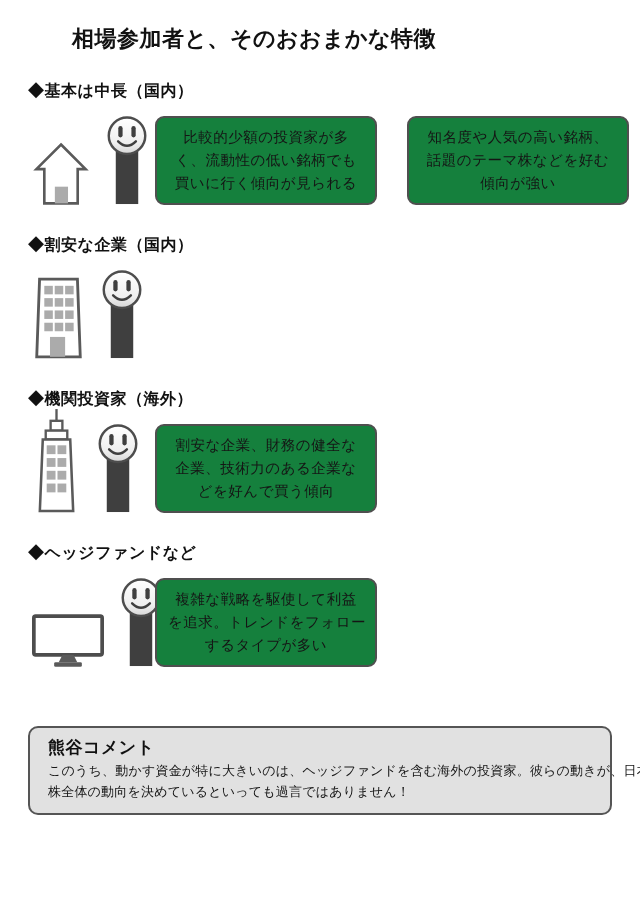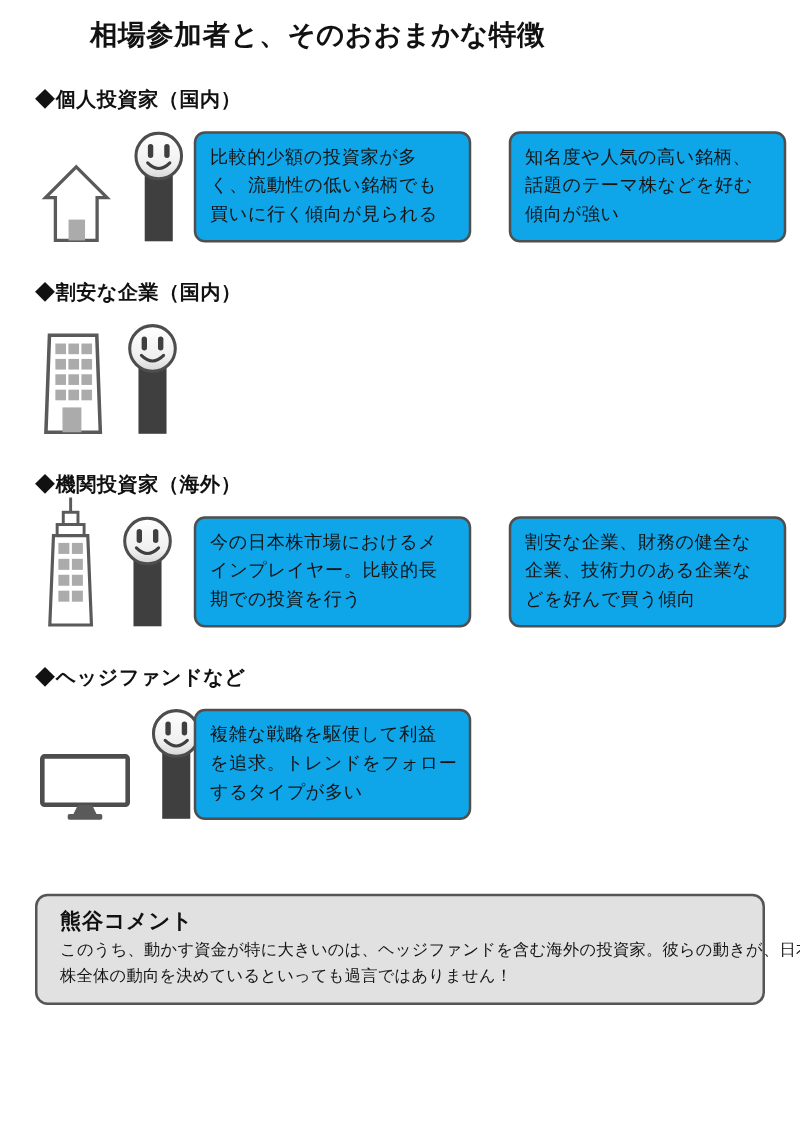--- a/index.html
+++ b/index.html
@@ -4,21 +4,21 @@
 <style>
   * { margin: 0; padding: 0; box-sizing: border-box; }
   html, body { background: #ffffff; }
   body {
     width: 640px; height: 899px;
     font-family: "Liberation Sans", sans-serif;
     color: #1a1a1a;
     overflow: hidden;
     position: relative;
   }
-  .page { width: 508px; height: 899px; padding-top: 13px; }
+  .page { width: 508px; height: 899px; padding-top: 24px; }
   .page-title {
     text-align: center;
     font-size: 22px;
     font-weight: bold;
     letter-spacing: 0.5px;
     color: #111;
   }
   .section { margin-top: 0; }
   .section-heading {
     margin: 27px 0 6px 28px;
@@ -48,28 +48,29 @@
     gap: 30px;
     align-self: flex-start;
     margin-top: 8px;
     margin-left: 5px;
   }
   .speech-box {
     width: 222px;
     min-height: 85px;
     border: 2.5px solid #4f4f4f;
     border-radius: 9px;
-    background: #0ea5e9;
+    background: #15803d;
     padding: 8px 11px;
     font-size: 14.5px;
     line-height: 1.58;
     letter-spacing: 0.5px;
     font-weight: 500;
     color: #151515;
     white-space: pre;
+    text-align: center;
   }
   .comment-box {
     margin: 56px 0 0 28px;
     width: 584px;
     background: #e1e1e1;
     border: 2.5px solid #555555;
     border-radius: 10px;
     padding: 8px 14px 10px 18px;
   }
   .comment-title {
@@ -150,21 +151,21 @@
       <rect x="24" y="52" width="30" height="5" rx="1.5" fill="#5a5a5a"></rect>
     </symbol>
   </defs>
 </svg>
 
 <div class="page">
 
   <div class="page-title">相場参加者と、そのおおまかな特徴</div>
 
   <div class="section">
-    <div class="section-heading">◆個人投資家（国内）</div>
+    <div class="section-heading">◆基本は中長（国内）</div>
     <div class="row">
       <div class="icon-group">
         <span class="loc-icon">
           <svg width="58" height="65">
               <use href="#house-sym"></use>
             </svg>
         </span>
         <span class="person-icon">
           <svg width="58" height="90">
               <use href="#person-sym"></use>
@@ -211,23 +212,20 @@
               <use href="#tower-sym"></use>
             </svg>
         </span>
         <span class="person-icon">
           <svg width="58" height="90">
               <use href="#person-sym"></use>
             </svg>
         </span>
       </div>
       <div class="boxes">
-        <div class="speech-box">今の日本株市場におけるメ
-インプレイヤー。比較的長
-期での投資を行う</div>
         <div class="speech-box">割安な企業、財務の健全な
 企業、技術力のある企業な
 どを好んで買う傾向</div>
       </div>
     </div>
   </div>
 
   <div class="section">
     <div class="section-heading">◆ヘッジファンドなど</div>
     <div class="row">

